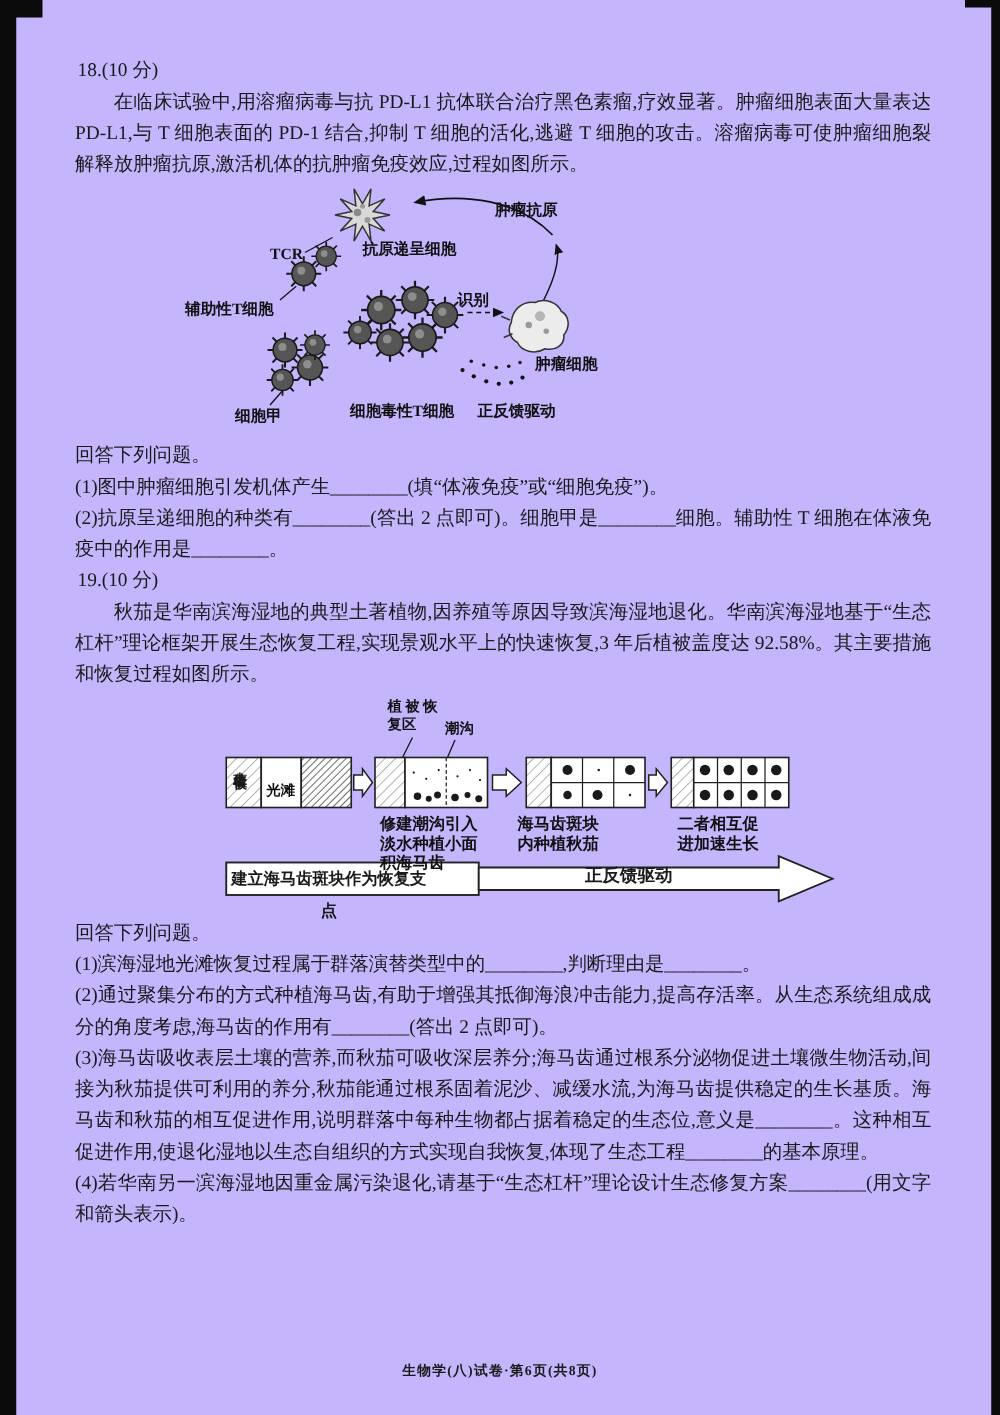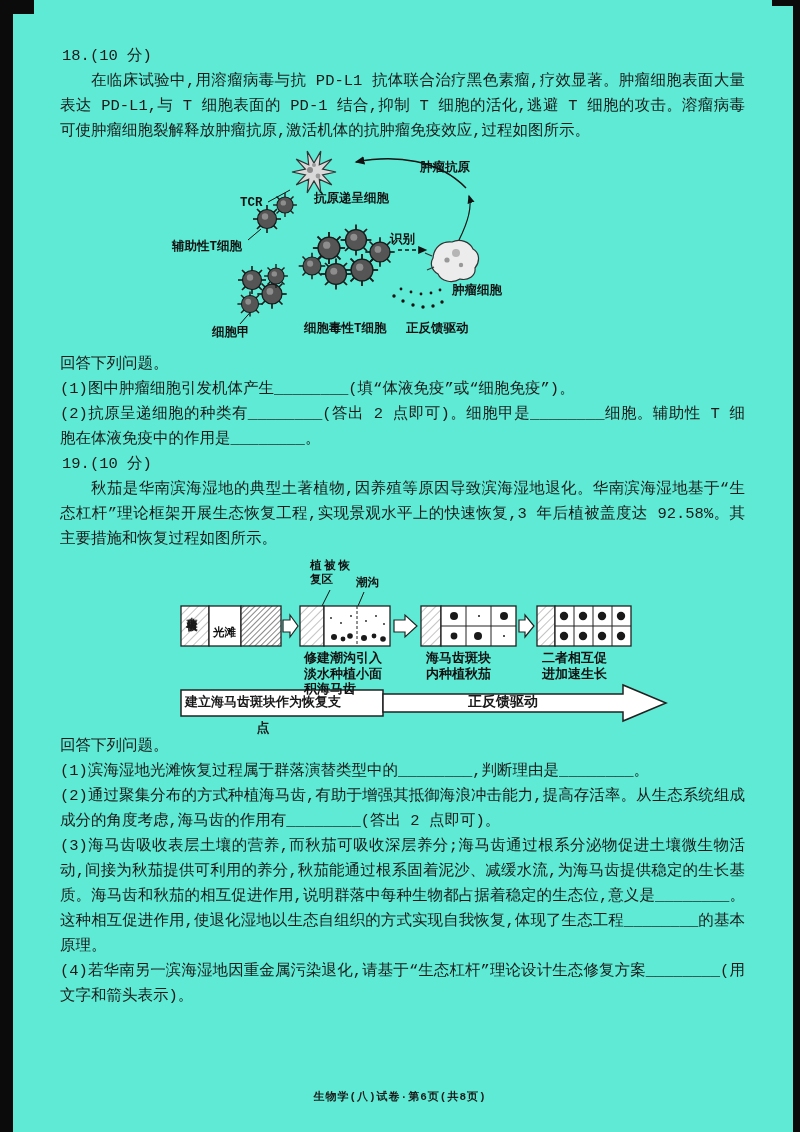--- a/index.html
+++ b/index.html
@@ -4,21 +4,21 @@
 <style>
   * { box-sizing: border-box; margin: 0; padding: 0; }
   html,body { width: 800px; height: 1132px; }
   body {
     font-family: "Liberation Serif", "DejaVu Serif", serif;
     background: #ffffff;
     position: relative;
     overflow: hidden;
     color: #1a1a1a;
   }
-  .paper { position: absolute; inset: 0; background: #5eead4; font-family: Liberation Mono, monospace; }
+  .paper { position: absolute; inset: 0; background: #c4b5fd; }
   .scan-edge { position: absolute; background: #0b0b0b; }
   .scan-left  { left: 0; top: 0; bottom: 0; width: 13px; }
   .scan-right { right: 0; top: 0; bottom: 0; width: 7px; }
   .scan-top-left  { left: 0; top: 0; width: 34px; height: 14px; }
   .scan-top-right { right: 0; top: 0; width: 28px; height: 6px; }
 
   .content {
     position: absolute;
     left: 60px; right: 55px; top: 44px;
     font-size: 15.5px;
@@ -26,21 +26,21 @@
     text-align: justify;
   }
   .q-header { margin-left: 2px; }
   .intro { text-indent: 2em; }
   .line { }
 
   
   .diagram1 {
     position: relative;
     width: 420px; height: 202px;
-    margin: 4px 0 2px 104px;
+    margin: 4px 0 2px 80px;
   }
   .diagram1 svg { position: absolute; left: 0; top: 0; }
   .d1lbl {
     position: absolute;
     font-size: 12.5px;
     line-height: 14px;
     white-space: nowrap;
     color: #111;
     font-weight: 600;
   }
@@ -297,21 +297,21 @@
 
           <rect x="3" y="132" width="202" height="26" fill="#fff" stroke="#222" stroke-width="1.5"></rect>
           <polygon points="205,136 445,136 445,127 488,145 445,163 445,154 205,154" fill="#fff" stroke="#222" stroke-width="1.5"></polygon>
         </svg>
 
         <div class="d2vert" style="left:6px; top:50px; height:38px;">土著植被</div>
         <div class="d2lbl" style="left:35px; top:68px; width:26px; text-align:left;">光滩</div>
         <div class="d2lbl" style="left:132px; top:1px; width:40px;">植被恢复区</div>
         <div class="d2lbl" style="left:178px; top:18px;">潮沟</div>
         <div class="d2cap" style="left:126px; top:93px; width:82px;">修建潮沟引入淡水种植小面积海马齿</div>
-        <div class="d2cap" style="left:248px; top:93px; width:68px;">海马齿斑块内种植秋茄</div>
+        <div class="d2cap" style="left:236px; top:93px; width:68px;">海马齿斑块内种植秋茄</div>
         <div class="d2cap" style="left:364px; top:93px; width:68px;">二者相互促进加速生长</div>
         <div class="d2bar" style="left:3px; top:132px; width:164px; line-height:26px;">建立海马齿斑块作为恢复支点</div>
         <div class="d2bar" style="left:230px; top:132px; width:190px; line-height:24px; font-size:14px;">正反馈驱动</div>
       </div>
 
       <p class="line">回答下列问题。</p>
       <p class="line">(1)滨海湿地光滩恢复过程属于群落演替类型中的________,判断理由是________。</p>
       <p class="line">(2)通过聚集分布的方式种植海马齿,有助于增强其抵御海浪冲击能力,提高存活率。从生态系统组成成分的角度考虑,海马齿的作用有________(答出 2 点即可)。</p>
       <p class="line">(3)海马齿吸收表层土壤的营养,而秋茄可吸收深层养分;海马齿通过根系分泌物促进土壤微生物活动,间接为秋茄提供可利用的养分,秋茄能通过根系固着泥沙、减缓水流,为海马齿提供稳定的生长基质。海马齿和秋茄的相互促进作用,说明群落中每种生物都占据着稳定的生态位,意义是________。这种相互促进作用,使退化湿地以生态自组织的方式实现自我恢复,体现了生态工程________的基本原理。</p>
       <p class="line">(4)若华南另一滨海湿地因重金属污染退化,请基于“生态杠杆”理论设计生态修复方案________(用文字和箭头表示)。</p>

